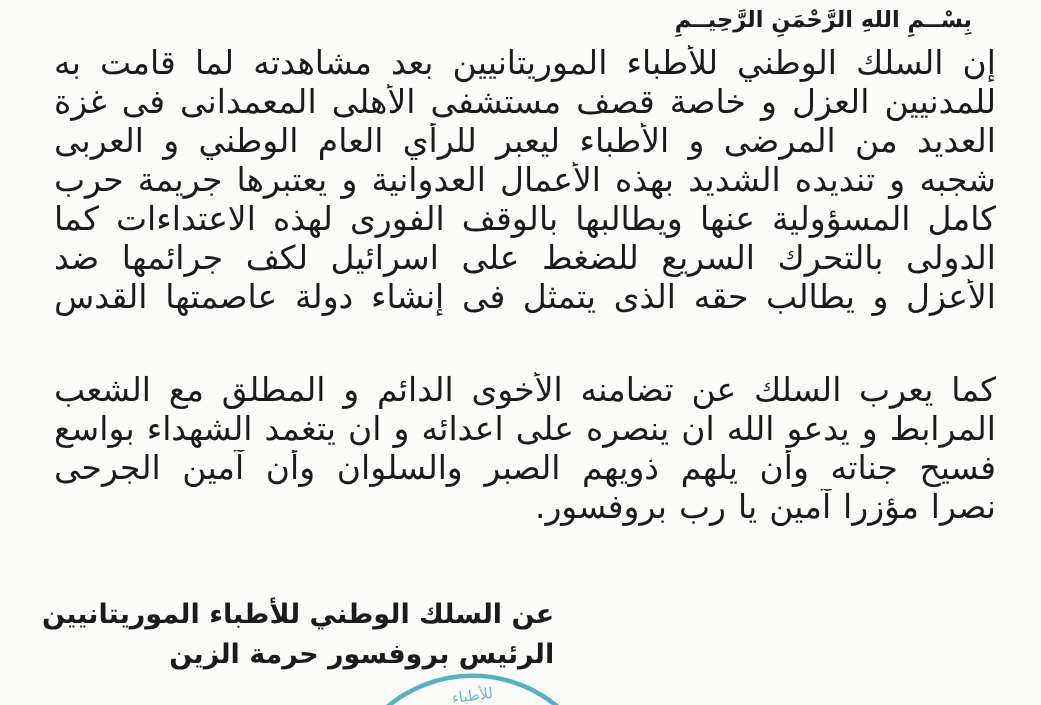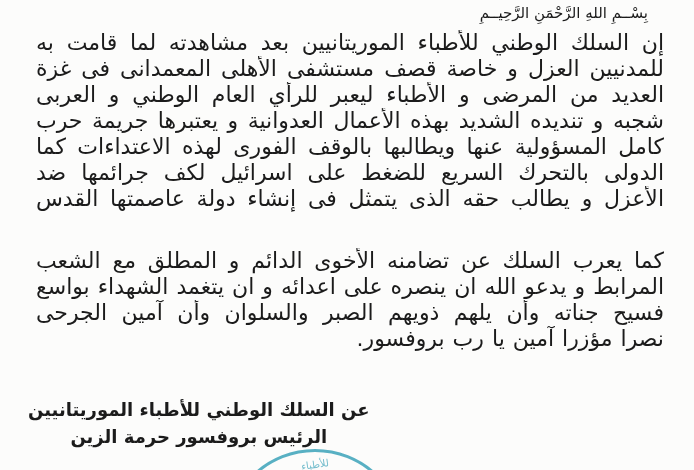--- a/index.html
+++ b/index.html
@@ -17,21 +17,21 @@
   .page {
     position: relative;
     width: 694px;
     height: 470px;
     direction: rtl;
   }
   .basmala {
     padding: 4px 46px 6px 0;
     text-align: right;
     font-size: 15px;
-    font-weight: normal;
+    font-weight: bold;
     letter-spacing: 0.5px;
     height: 20px;
     position: relative;
   }
   .body-text {
     padding: 0 30px 0 36px;
   }
   .para .line {
     font-size: 22px;
     line-height: 26px;
@@ -48,21 +48,21 @@
     margin-top: 36px;
   }
   .signature {
     margin-top: 44px;
     padding-left: 28px;
     text-align: left;
     direction: rtl;
   }
   .sig-inner {
     display: inline-block;
-    text-align: center;
+    text-align: right;
   }
   .sig-line {
     font-size: 18px;
     font-weight: bold;
     line-height: 27px;
     white-space: nowrap;
   }
   .stamp {
     position: absolute;
     left: 225px;

